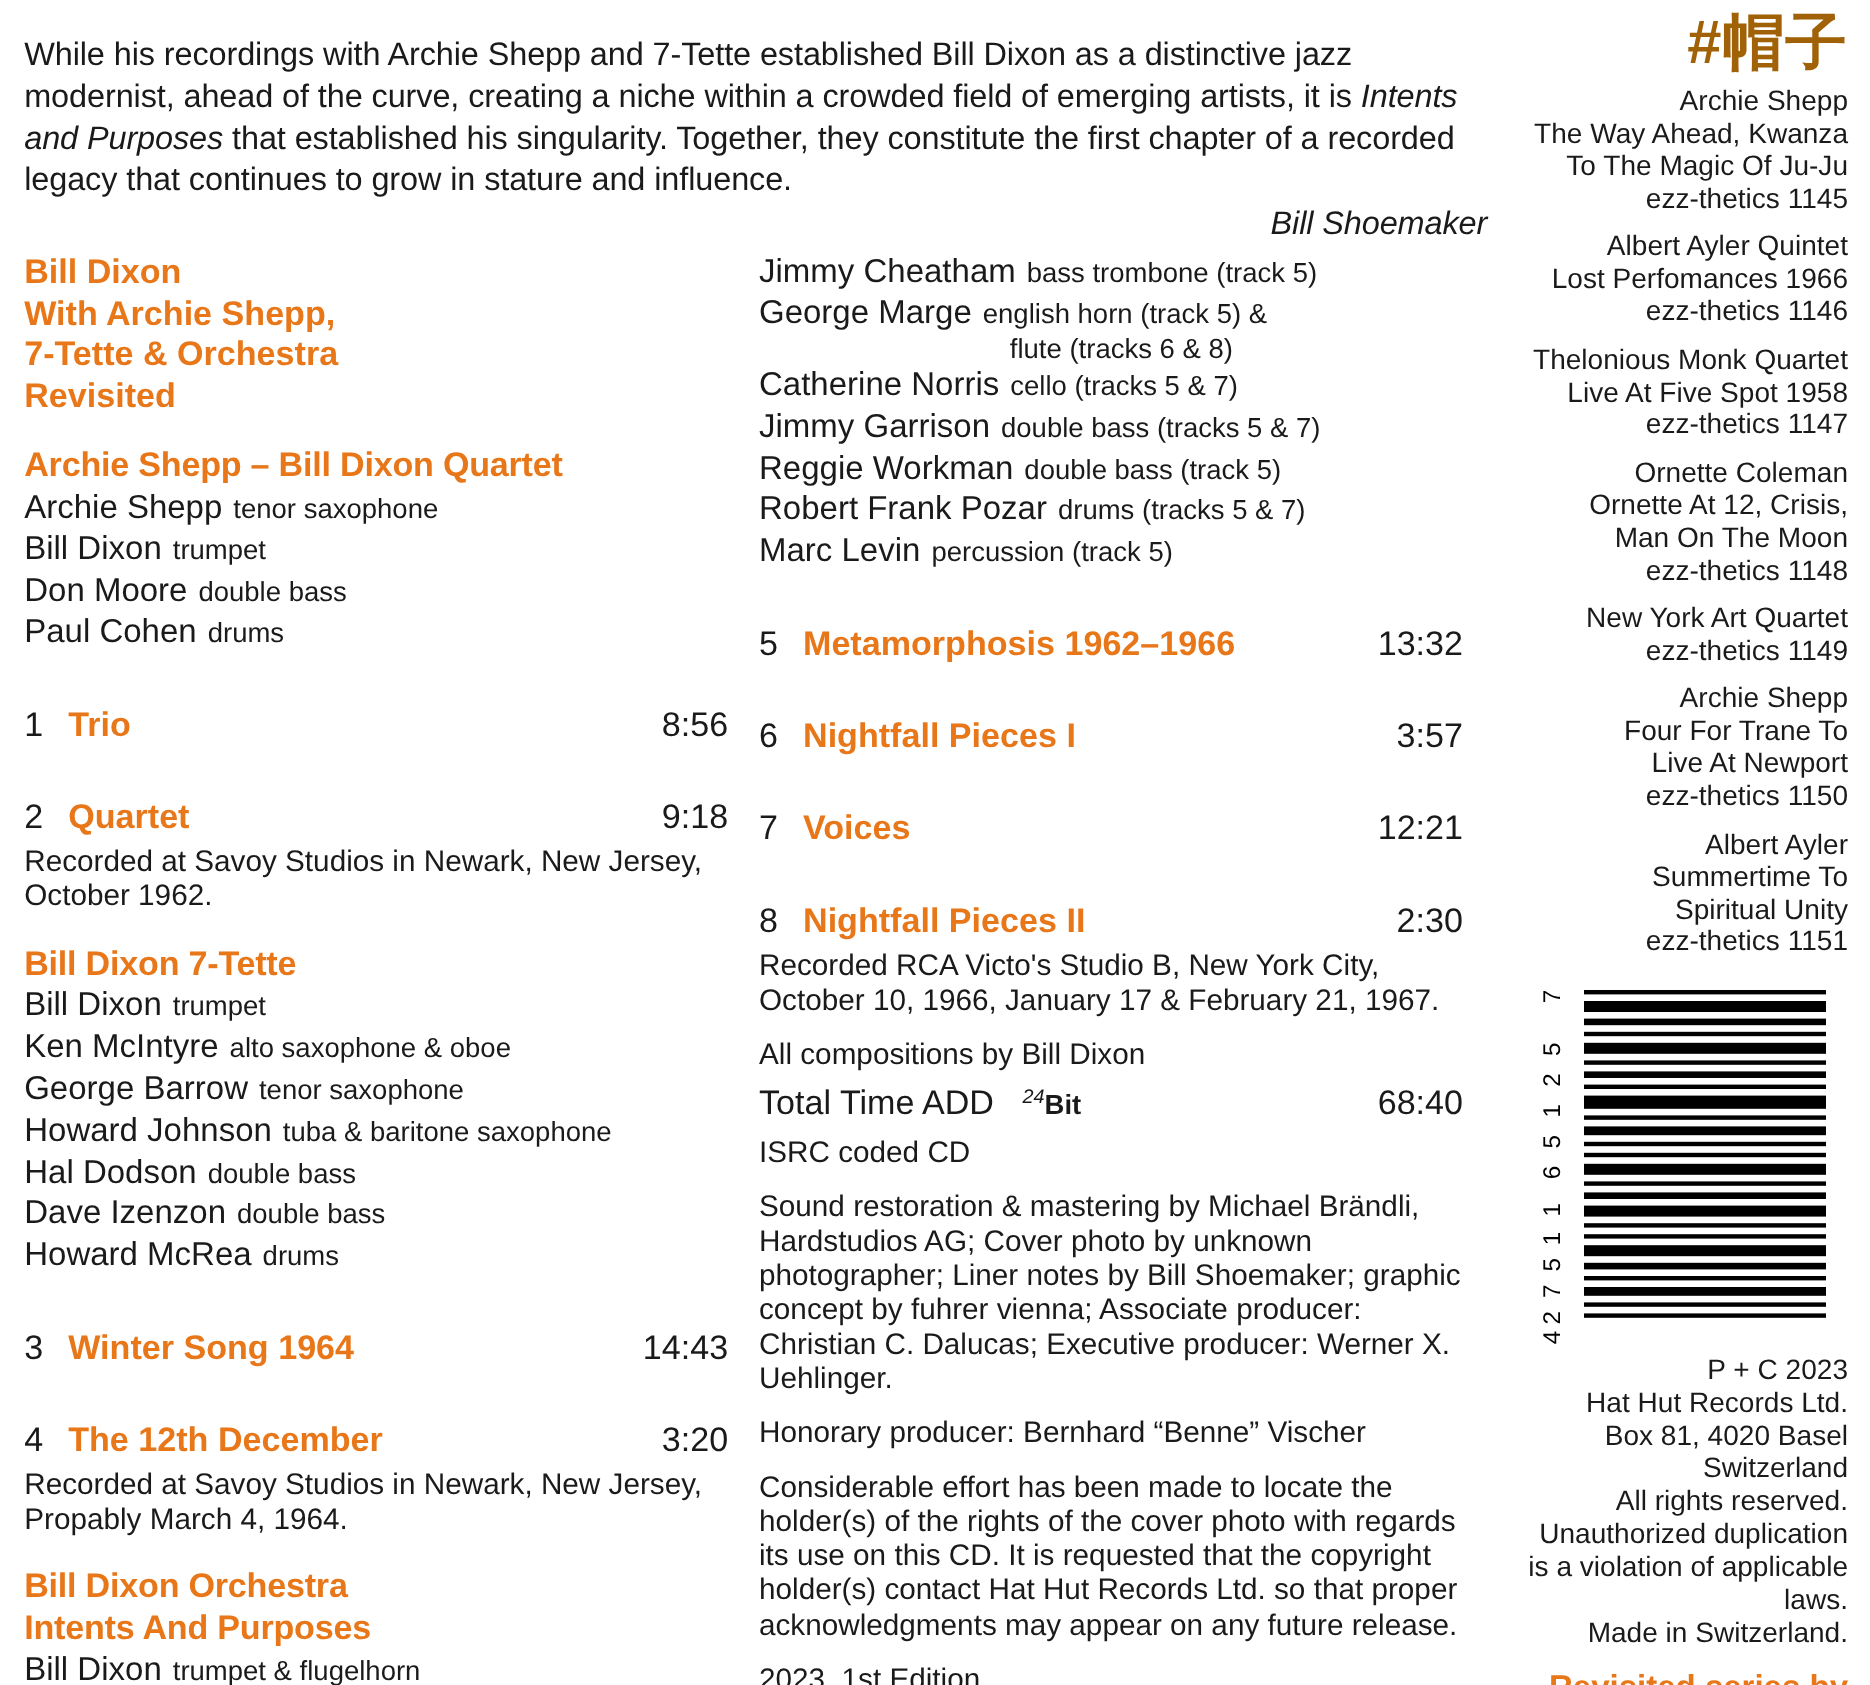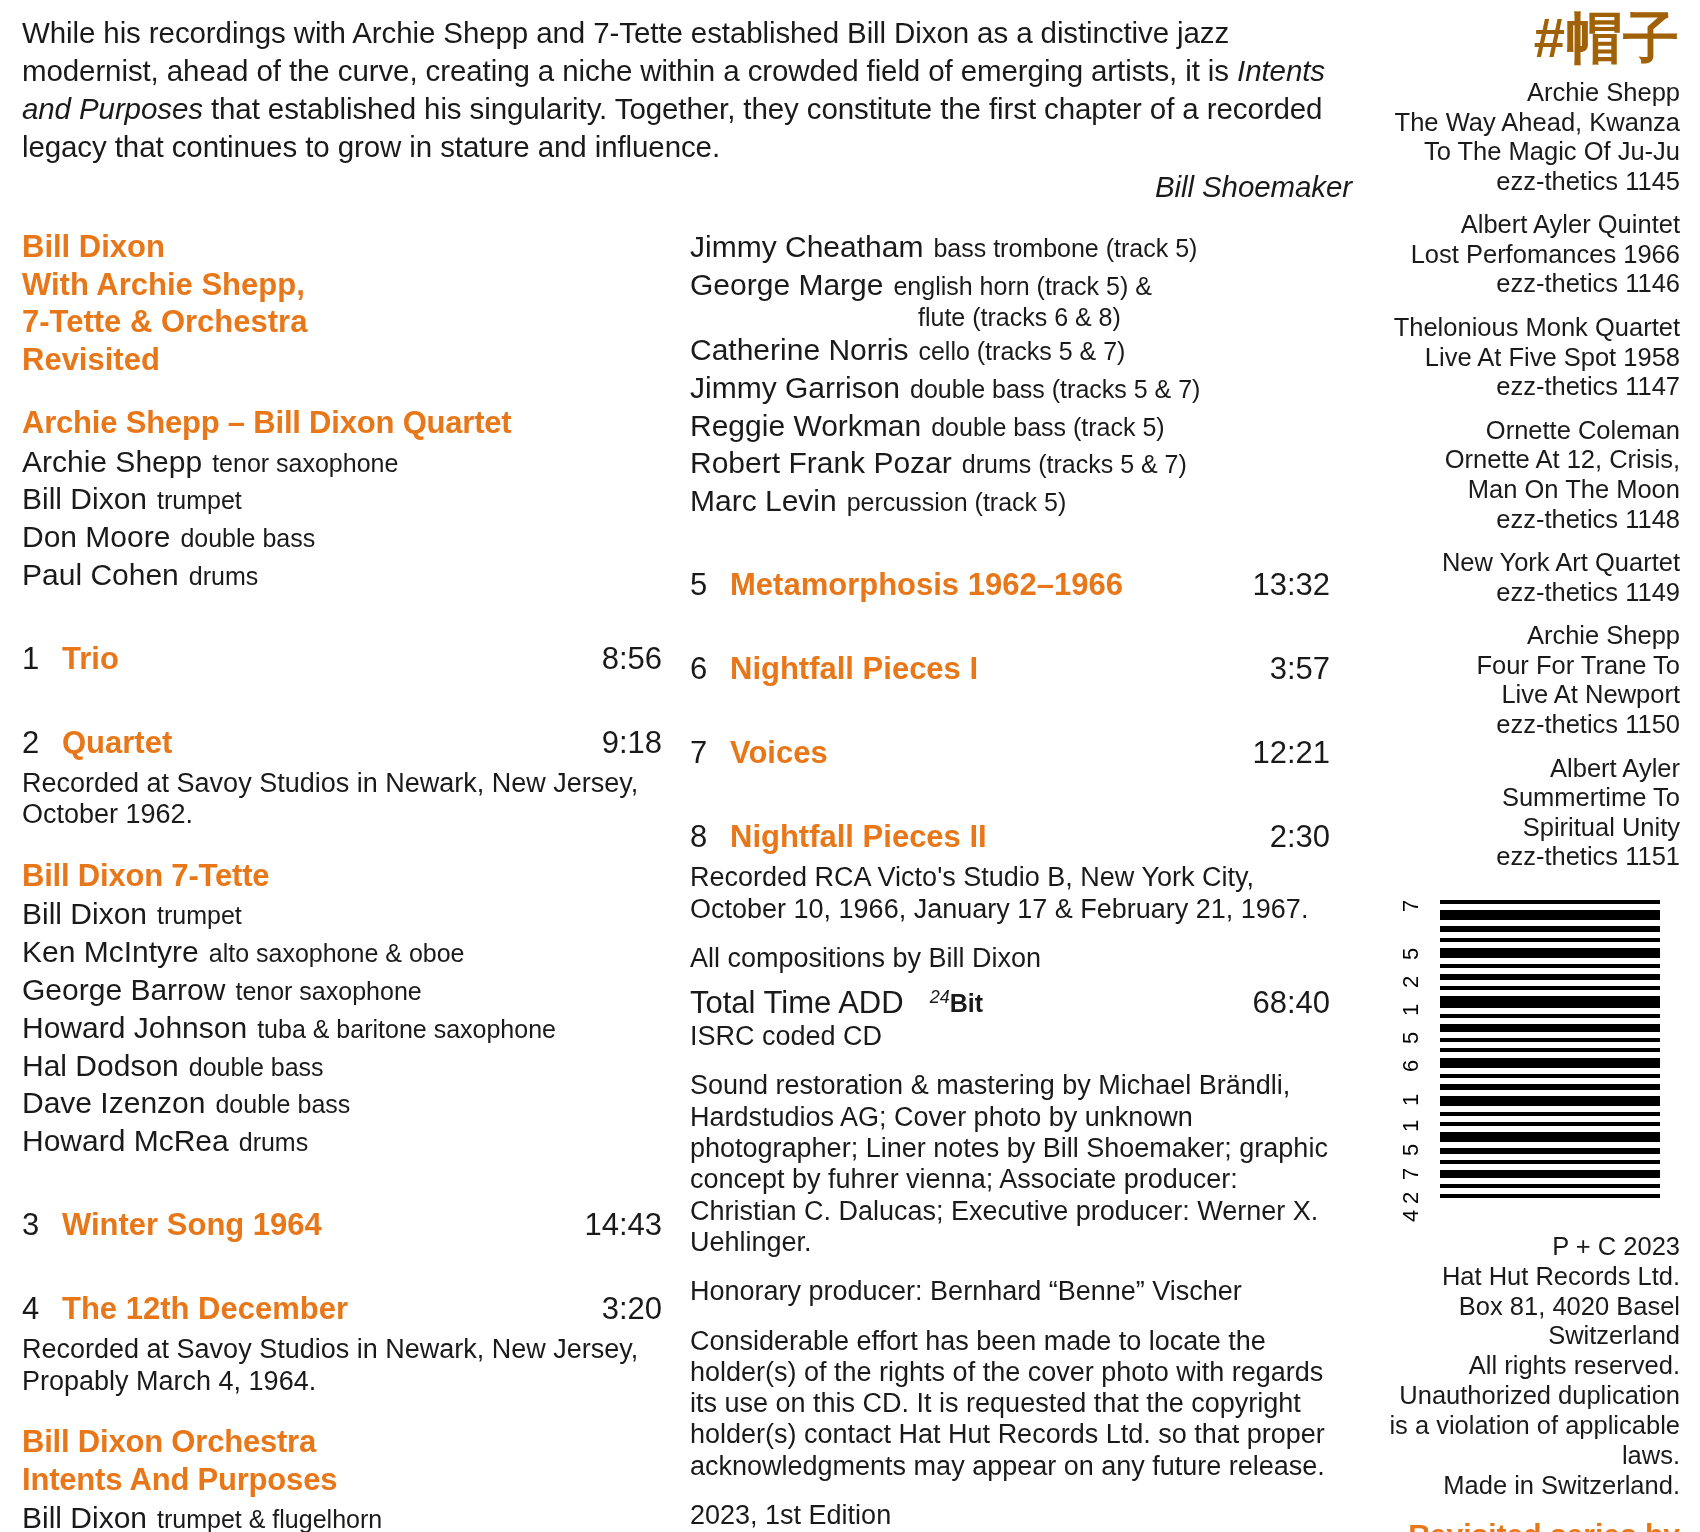--- a/index.html
+++ b/index.html
@@ -19,21 +19,21 @@
     position: relative;
     width: 1700px;
     height: 1532px;
     padding: 0;
   }
 
   
   .liner {
     position: absolute;
     left: 22px;
-    top: 14px;
+    top: 31px;
     width: 1330px;
     font-size: 29.5px;
     line-height: 1.29;
     letter-spacing: -0.1px;
   }
   .liner .it { font-style: italic; }
   .liner .byline {
     display: block;
     text-align: right;
     font-style: italic;
@@ -312,21 +312,21 @@
     </div>
     <div class="note">Recorded RCA Victo's Studio B, New York City, October 10, 1966, January 17 &amp; February 21, 1967.</div>
 
     <div class="small-para">All compositions by Bill Dixon</div>
 
     <div class="total-line">
       <span class="tl-label">Total Time ADD</span>
       <span class="bitmark"><sup>24</sup><span>Bit</span></span>
       <span class="tl-dur">68:40</span>
     </div>
-    <div class="note" style="margin-top:0;">ISRC coded CD</div>
+    <div class="note" style="margin-top:11px;">ISRC coded CD</div>
 
     <div class="small-para">Sound restoration &amp; mastering by Michael Brändli, Hardstudios AG; Cover photo by unknown photographer; Liner notes by Bill Shoemaker; graphic concept by fuhrer vienna; Associate producer: Christian C. Dalucas; Executive producer: Werner X. Uehlinger.</div>
     <div class="small-para">Honorary producer: Bernhard “Benne” Vischer</div>
     <div class="small-para">Considerable effort has been made to locate the holder(s) of the rights of the cover photo with regards its use on this CD. It is requested that the copyright holder(s) contact Hat Hut Records Ltd. so that proper acknowledgments may appear on any future release.</div>
     <div class="small-para">
       <span>2023, 1st Edition</span><br>
       <span>www.hathut.com</span>
     </div>
   </div>
 

